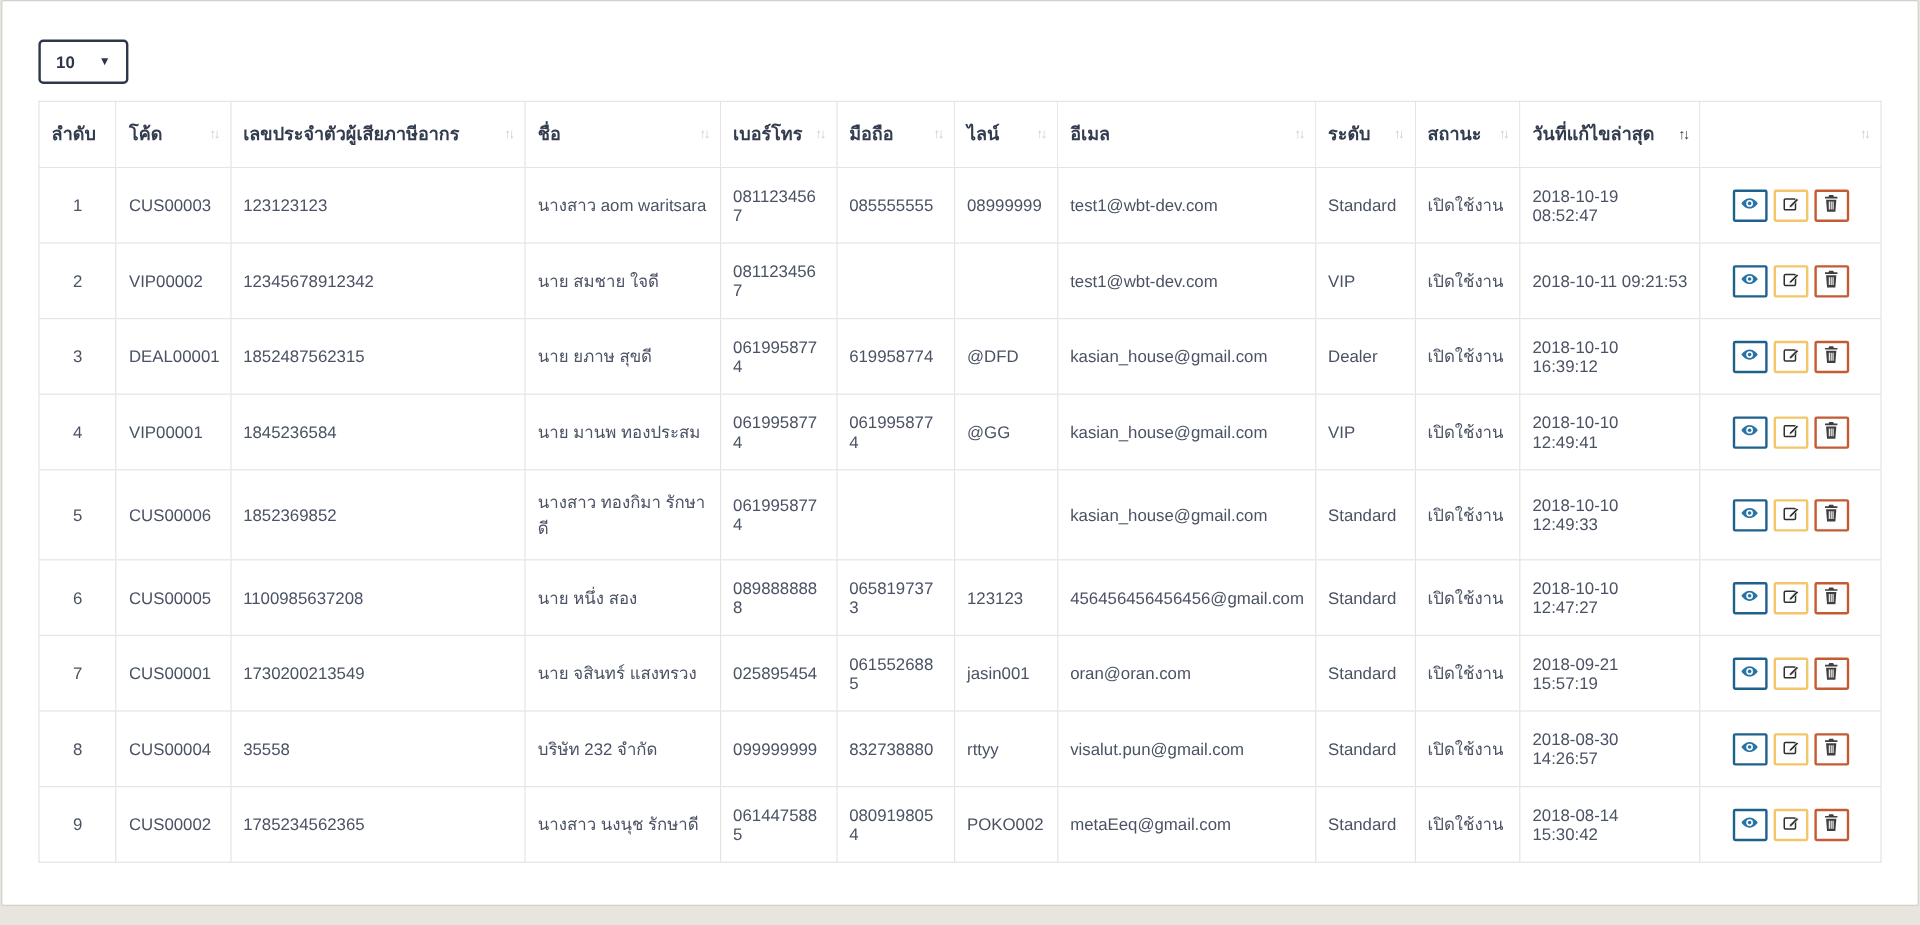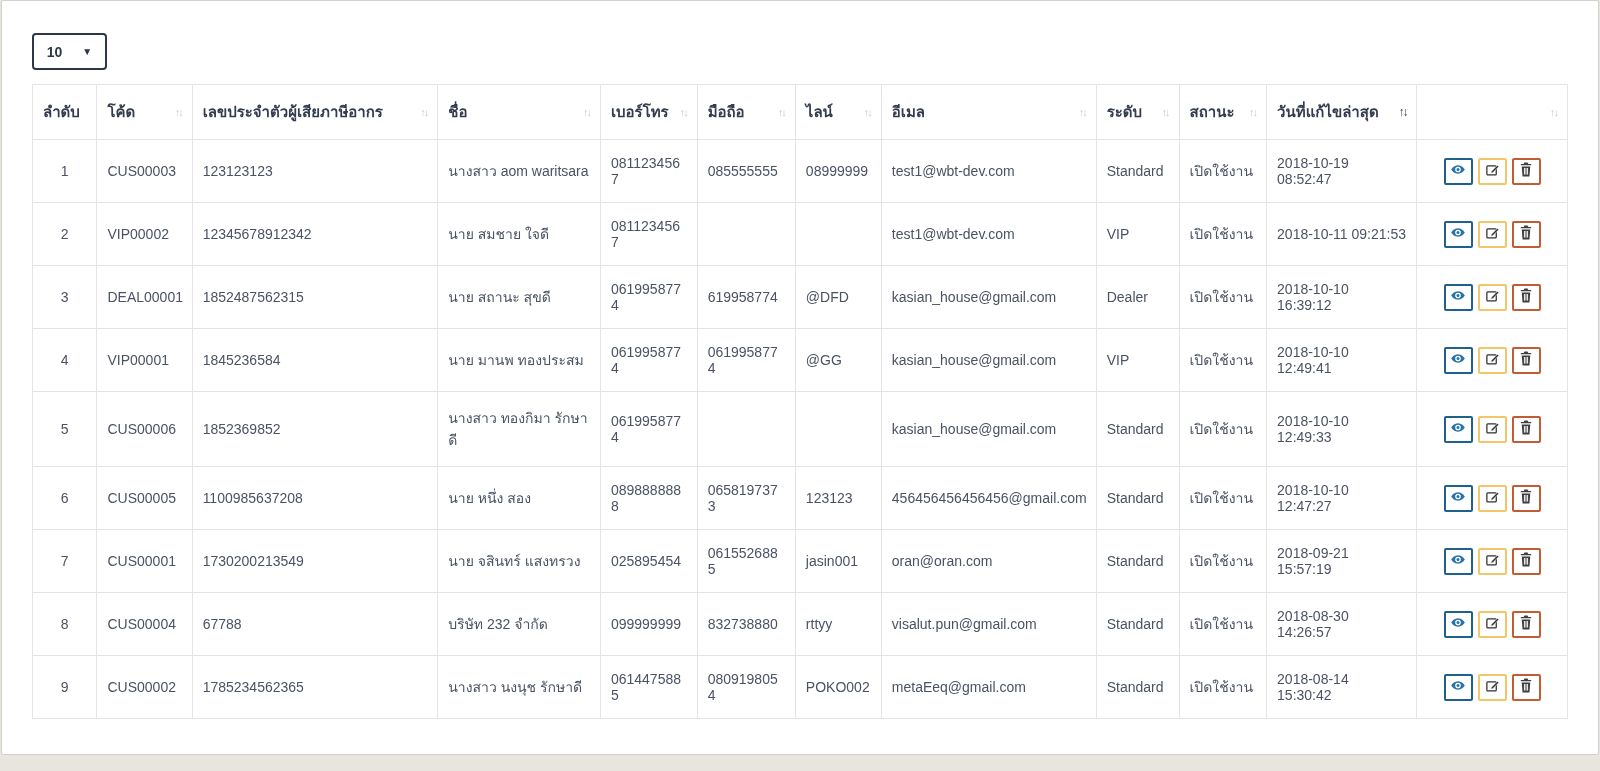--- a/index.html
+++ b/index.html
@@ -243,21 +243,21 @@
                     </g>
                   </svg></span>
               </button>
             </div>
           </td>
         </tr>
         <tr>
           <td class="c-center">3</td>
           <td>DEAL00001</td>
           <td>1852487562315</td>
-          <td>นาย สถานะ สุขดี</td>
+          <td>นาย ยภาษ สุขดี</td>
           <td class="c-break">0619958774</td>
           <td class="c-break">619958774</td>
           <td class="c-break">@DFD</td>
           <td>kasian_house@gmail.com</td>
           <td>Dealer</td>
           <td>เปิดใช้งาน</td>
           <td>2018-10-10 16:39:12</td>
           <td>
             <div class="actions">
               <button class="act-btn act-view">
@@ -432,21 +432,21 @@
                       <path d="M9.3 10.4v11.4M12 10.4v11.4M14.7 10.4v11.4"></path>
                     </g>
                   </svg></span>
               </button>
             </div>
           </td>
         </tr>
         <tr>
           <td class="c-center">8</td>
           <td>CUS00004</td>
-          <td>67788</td>
+          <td>35558</td>
           <td>บริษัท 232 จำกัด</td>
           <td class="c-break">099999999</td>
           <td class="c-break">832738880</td>
           <td class="c-break">rttyy</td>
           <td>visalut.pun@gmail.com</td>
           <td>Standard</td>
           <td>เปิดใช้งาน</td>
           <td>2018-08-30 14:26:57</td>
           <td>
             <div class="actions">

